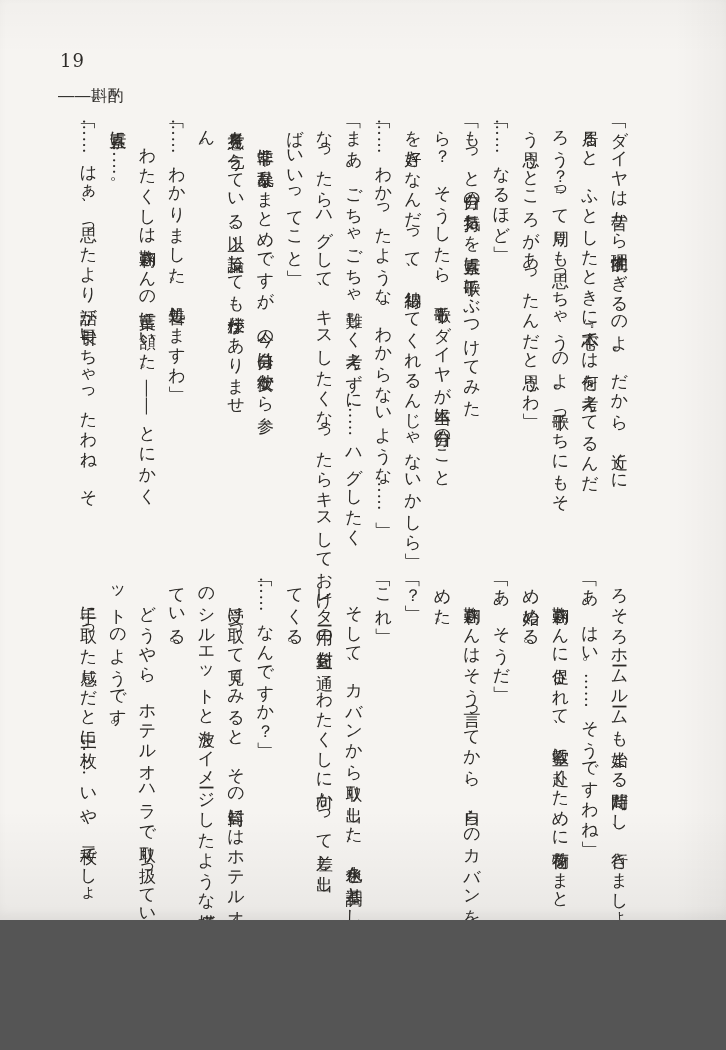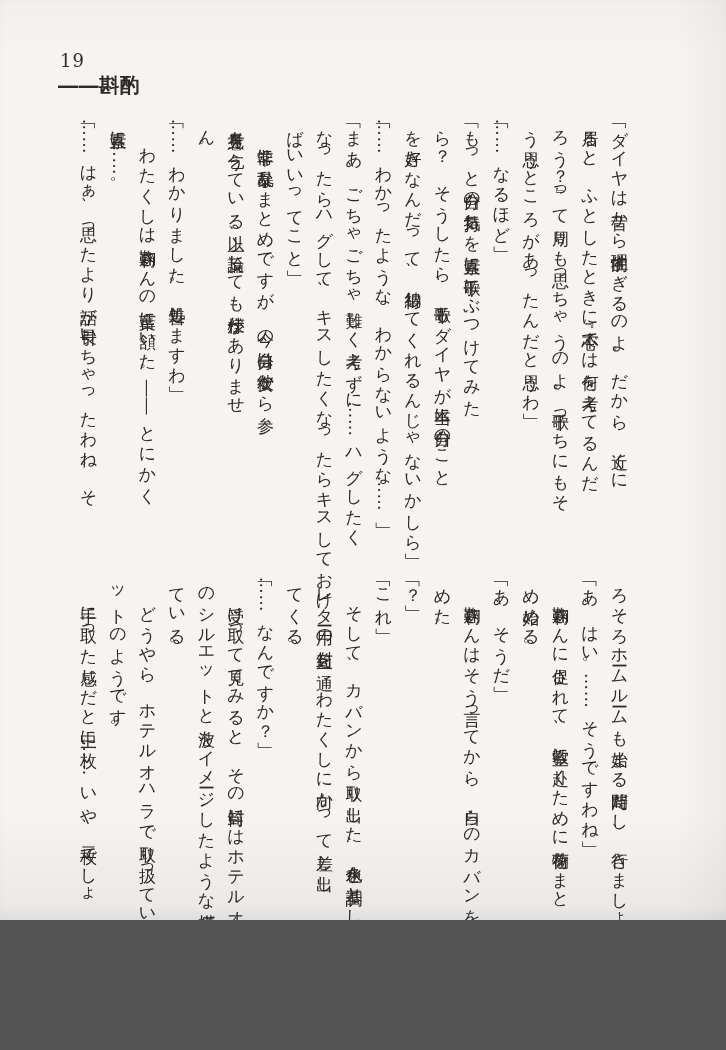--- a/index.html
+++ b/index.html
@@ -25,25 +25,24 @@
   .page-number {
     position: absolute;
     left: 60px;
     top: 50px;
     font-size: 18px;
     letter-spacing: 1px;
   }
   .chapter-header {
     position: absolute;
     left: 58px;
-    top: 72px;
-    font-size: 20px;
+    top: 86px;
+    font-size: 16px;
     letter-spacing: 0.5px;
     white-space: nowrap;
-    font-weight: bold;
   }
   .vblock {
     position: absolute;
     right: 100px;
     writing-mode: vertical-rl;
     text-orientation: mixed;
     font-size: 17px;
     letter-spacing: 0.8px;
   }
   .vblock.top-half {

